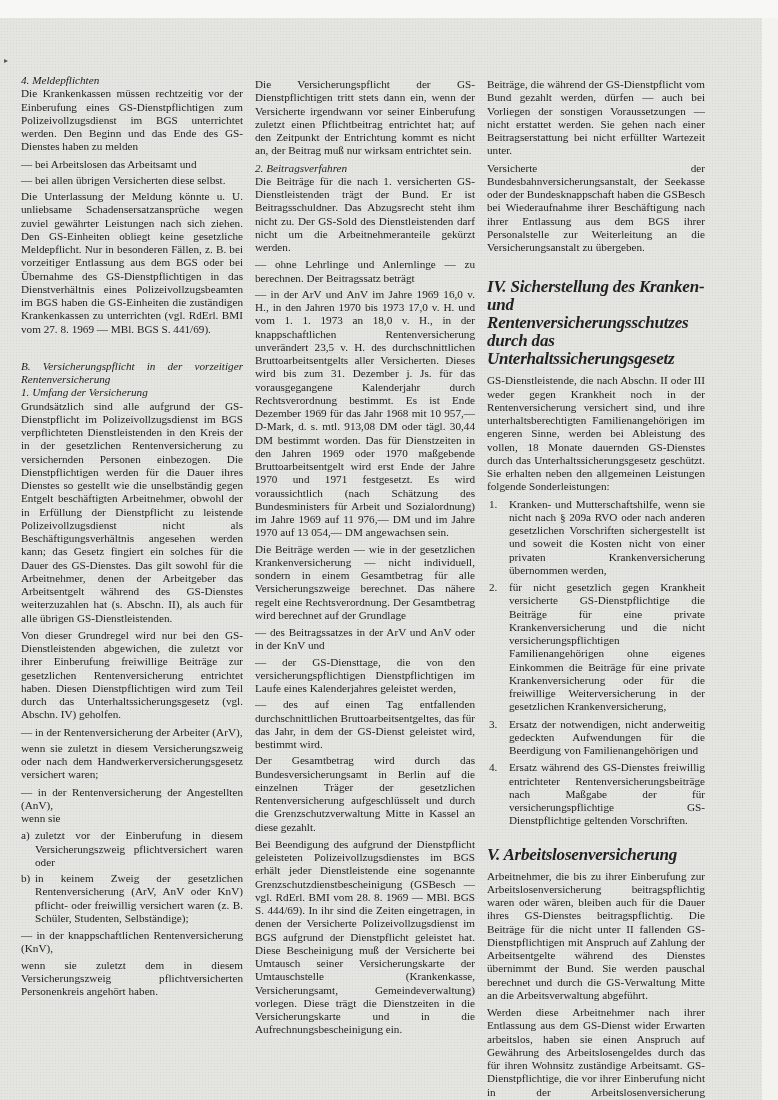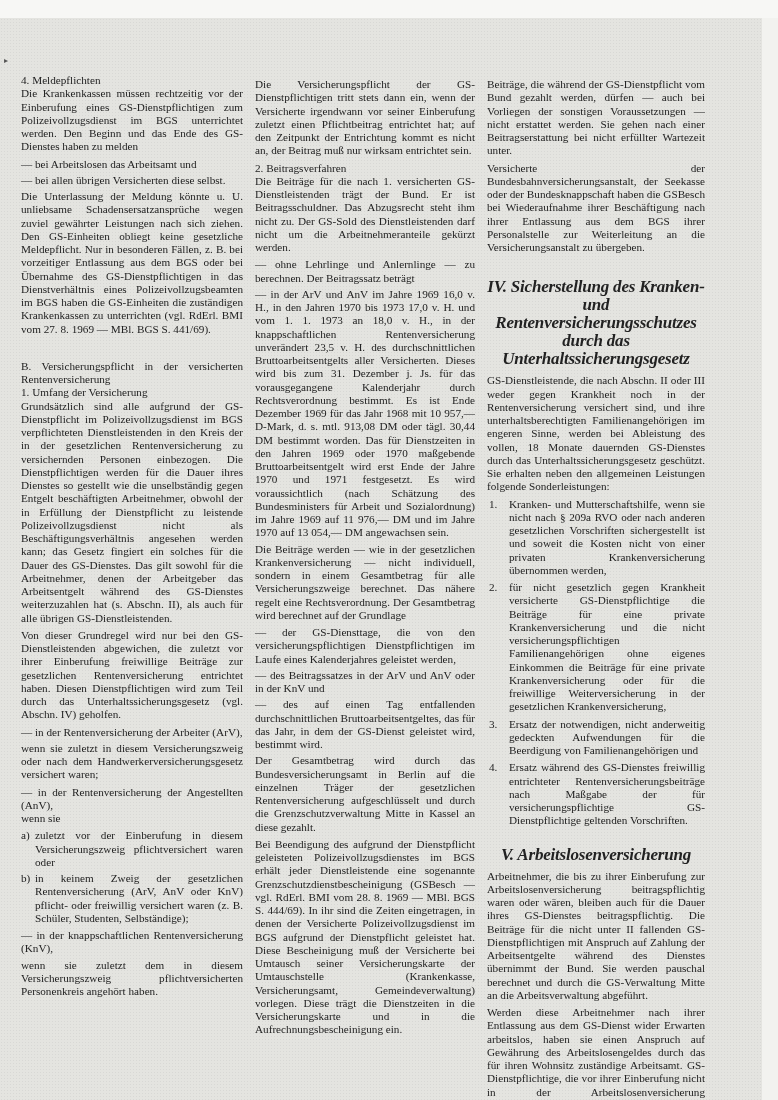--- a/index.html
+++ b/index.html
@@ -15,23 +15,23 @@
     background-image: radial-gradient(rgba(0,0,0,0.05) 1px, transparent 1px);
     background-size:3px 3px;
   }
   .topstrip { position:absolute; left:0; top:0; width:778px; height:18px; background:#f7f7f5; }
   .rightmargin { position:absolute; left:762px; top:18px; width:16px; height:1082px; background:#f2f2ef; }
   .col { position:absolute; top:56px; font-size:11.2px; line-height:13.25px; text-align:justify; }
   .c1 { left:21px; width:222px; }
   .c2 { left:255px; width:220px; top:60px; }
   .c3 { left:487px; width:218px; top:60px; }
   p { margin:0 0 4px 0; }
-  .sub { margin:0; }
+  .sub { font-style:italic; margin:0; }
   .dash { margin:0 0 3px 0; }
-  .hd { font-style:italic; font-size:17px; line-height:18px; margin:24px 0 6px 0; text-align:center; letter-spacing:-0.2px; }
+  .hd { font-style:italic; font-size:17px; line-height:18px; margin:24px 0 6px 0; text-align:left; letter-spacing:-0.2px; }
   .hd2 { margin-top:18px; }
   .gap { height:20px; }
   ol.list { margin:0 0 4px 0; padding-left:12px; list-style:none; }
   ol.list li { position:relative; padding-left:10px; margin-bottom:4px; }
   ol.list li .n { position:absolute; left:-10px; }
   .alpha { margin:0 0 4px 0; padding-left:14px; }
   .alpha div { position:relative; padding-left:0; margin-bottom:3px; }
   .alpha .n { position:absolute; left:-14px; }
   .mark { position:absolute; left:4px; top:38px; font-size:8px; color:#555; }
 </style>
@@ -42,21 +42,21 @@
 <div class="page">
   <span class="mark">▸</span>
 
   <div class="col c1">
     <p class="sub">4. Meldepflichten</p>
     <p>Die Krankenkassen müssen rechtzeitig vor der Einberufung eines GS-Dienstpflichtigen zum Polizeivollzugsdienst im BGS unterrichtet werden. Den Beginn und das Ende des GS-Dienstes haben zu melden</p>
     <p class="dash">— bei Arbeitslosen das Arbeitsamt und</p>
     <p class="dash">— bei allen übrigen Versicherten diese selbst.</p>
     <p>Die Unterlassung der Meldung könnte u. U. unliebsame Schadensersatzansprüche wegen zuviel gewährter Leistungen nach sich ziehen. Den GS-Einheiten obliegt keine gesetzliche Meldepflicht. Nur in besonderen Fällen, z. B. bei vorzeitiger Entlassung aus dem BGS oder bei Übernahme des GS-Dienstpflichtigen in das Dienstverhältnis eines Polizeivollzugsbeamten im BGS haben die GS-Einheiten die zuständigen Krankenkassen zu unterrichten (vgl. RdErl. BMI vom 27. 8. 1969 — MBl. BGS S. 441/69).</p>
     <div class="gap"></div>
-    <p class="sub">B. Versicherungspflicht in der versicherten Rentenversicherung</p>
+    <p class="sub">B. Versicherungspflicht in der vorzeitiger Rentenversicherung</p>
     <p class="sub" style="">1. Umfang der Versicherung</p>
     <p>Grundsätzlich sind alle aufgrund der GS-Dienstpflicht im Polizeivollzugsdienst im BGS verpflichteten Dienstleistenden in den Kreis der in der gesetzlichen Rentenversicherung zu versichernden Personen einbezogen. Die Dienstpflichtigen werden für die Dauer ihres Dienstes so gestellt wie die unselbständig gegen Entgelt beschäftigten Arbeitnehmer, obwohl der in Erfüllung der Dienstpflicht zu leistende Polizeivollzugsdienst nicht als Beschäftigungsverhältnis angesehen werden kann; das Gesetz fingiert ein solches für die Dauer des GS-Dienstes. Das gilt sowohl für die Arbeitnehmer, denen der Arbeitgeber das Arbeitsentgelt während des GS-Dienstes weiterzuzahlen hat (s. Abschn. II), als auch für alle übrigen GS-Dienstleistenden.</p>
     <p>Von dieser Grundregel wird nur bei den GS-Dienstleistenden abgewichen, die zuletzt vor ihrer Einberufung freiwillige Beiträge zur gesetzlichen Rentenversicherung entrichtet haben. Diesen Dienstpflichtigen wird zum Teil durch das Unterhaltssicherungsgesetz (vgl. Abschn. IV) geholfen.</p>
     <p class="dash">— in der Rentenversicherung der Arbeiter (ArV),</p>
     <p>wenn sie zuletzt in diesem Versicherungszweig oder nach dem Handwerkerversicherungsgesetz versichert waren;</p>
     <p class="dash" style="margin:0">— in der Rentenversicherung der Angestellten (AnV),</p>
     <p>wenn sie</p>
     <div class="alpha">
       <div><span class="n">a)</span><span>zuletzt vor der Einberufung in diesem Versicherungszweig pflichtversichert waren oder</span></div>
       <div><span class="n">b)</span><span>in keinem Zweig der gesetzlichen Rentenversicherung (ArV, AnV oder KnV) pflicht- oder freiwillig versichert waren (z. B. Schüler, Studenten, Selbständige);</span></div>
@@ -65,22 +65,22 @@
     <p>wenn sie zuletzt dem in diesem Versicherungszweig pflichtversicherten Personenkreis angehört haben.</p>
   </div>
 
   <div class="col c2">
     <p>Die Versicherungspflicht der GS-Dienstpflichtigen tritt stets dann ein, wenn der Versicherte irgendwann vor seiner Einberufung zuletzt einen Pflichtbeitrag entrichtet hat; auf den Zeitpunkt der Entrichtung kommt es nicht an, der Beitrag muß nur wirksam entrichtet sein.</p>
     <p class="sub">2. Beitragsverfahren</p>
     <p>Die Beiträge für die nach 1. versicherten GS-Dienstleistenden trägt der Bund. Er ist Beitragsschuldner. Das Abzugsrecht steht ihm nicht zu. Der GS-Sold des Dienstleistenden darf nicht um die Arbeitnehmeranteile gekürzt werden.</p>
     <p class="dash">— ohne Lehrlinge und Anlernlinge — zu berechnen. Der Beitragssatz beträgt</p>
     <p class="dash">— in der ArV und AnV im Jahre 1969 16,0 v. H., in den Jahren 1970 bis 1973 17,0 v. H. und vom 1. 1. 1973 an 18,0 v. H., in der knappschaftlichen Rentenversicherung unverändert 23,5 v. H. des durchschnittlichen Bruttoarbeitsentgelts aller Versicherten. Dieses wird bis zum 31. Dezember j. Js. für das vorausgegangene Kalenderjahr durch Rechtsverordnung bestimmt. Es ist Ende Dezember 1969 für das Jahr 1968 mit 10 957,— D-Mark, d. s. mtl. 913,08 DM oder tägl. 30,44 DM bestimmt worden. Das für Dienstzeiten in den Jahren 1969 oder 1970 maßgebende Bruttoarbeitsentgelt wird erst Ende der Jahre 1970 und 1971 festgesetzt. Es wird voraussichtlich (nach Schätzung des Bundesministers für Arbeit und Sozialordnung) im Jahre 1969 auf 11 976,— DM und im Jahre 1970 auf 13 054,— DM angewachsen sein.</p>
     <p>Die Beiträge werden — wie in der gesetzlichen Krankenversicherung — nicht individuell, sondern in einem Gesamtbetrag für alle Versicherungszweige berechnet. Das nähere regelt eine Rechtsverordnung. Der Gesamtbetrag wird berechnet auf der Grundlage</p>
+    <p class="dash">— des Beitragssatzes in der ArV und AnV oder in der KnV und</p>
     <p class="dash">— der GS-Diensttage, die von den versicherungspflichtigen Dienstpflichtigen im Laufe eines Kalenderjahres geleistet werden,</p>
-    <p class="dash">— des Beitragssatzes in der ArV und AnV oder in der KnV und</p>
     <p class="dash">— des auf einen Tag entfallenden durchschnittlichen Bruttoarbeitsentgeltes, das für das Jahr, in dem der GS-Dienst geleistet wird, bestimmt wird.</p>
     <p>Der Gesamtbetrag wird durch das Bundesversicherungsamt in Berlin auf die einzelnen Träger der gesetzlichen Rentenversicherung aufgeschlüsselt und durch die Grenzschutzverwaltung Mitte in Kassel an diese gezahlt.</p>
     <p>Bei Beendigung des aufgrund der Dienstpflicht geleisteten Polizeivollzugsdienstes im BGS erhält jeder Dienstleistende eine sogenannte Grenzschutzdienstbescheinigung (GSBesch — vgl. RdErl. BMI vom 28. 8. 1969 — MBl. BGS S. 444/69). In ihr sind die Zeiten eingetragen, in denen der Versicherte Polizeivollzugsdienst im BGS aufgrund der Dienstpflicht geleistet hat. Diese Bescheinigung muß der Versicherte bei Umtausch seiner Versicherungskarte der Umtauschstelle (Krankenkasse, Versicherungsamt, Gemeindeverwaltung) vorlegen. Diese trägt die Dienstzeiten in die Versicherungskarte und in die Aufrechnungsbescheinigung ein.</p>
   </div>
 
   <div class="col c3">
     <p>Beiträge, die während der GS-Dienstpflicht vom Bund gezahlt werden, dürfen — auch bei Vorliegen der sonstigen Voraussetzungen — nicht erstattet werden. Sie gehen nach einer Beitragserstattung bei nicht erfüllter Wartezeit unter.</p>
     <p>Versicherte der Bundesbahnversicherungsanstalt, der Seekasse oder der Bundesknappschaft haben die GSBesch bei Wiederaufnahme ihrer Beschäftigung nach ihrer Entlassung aus dem BGS ihrer Personalstelle zur Weiterleitung an die Versicherungsanstalt zu übergeben.</p>
     <h2 class="hd">IV. Sicherstellung des Kranken- und Rentenversicherungsschutzes durch das Unterhaltssicherungsgesetz</h2>
     <p>GS-Dienstleistende, die nach Abschn. II oder III weder gegen Krankheit noch in der Rentenversicherung versichert sind, und ihre unterhaltsberechtigten Familienangehörigen im engeren Sinne, werden bei Ableistung des vollen, 18 Monate dauernden GS-Dienstes durch das Unterhaltssicherungsgesetz geschützt. Sie erhalten neben den allgemeinen Leistungen folgende Sonderleistungen:</p>

